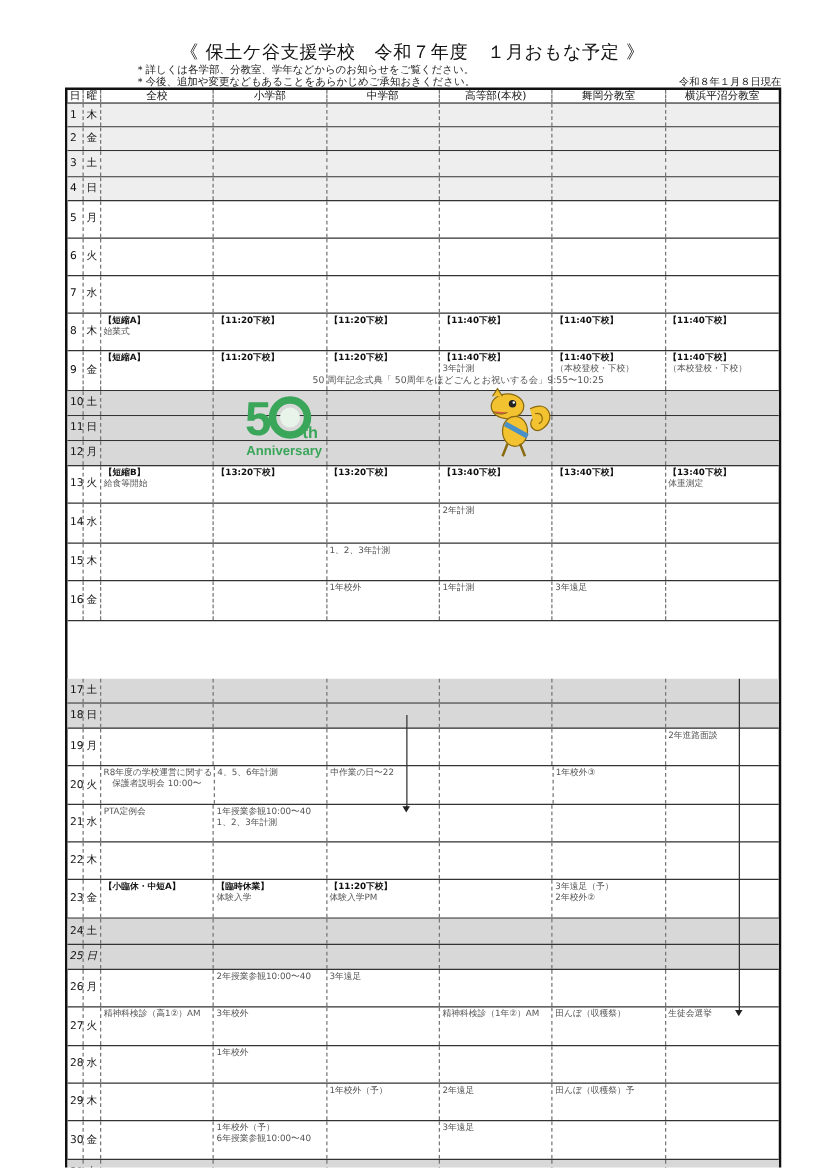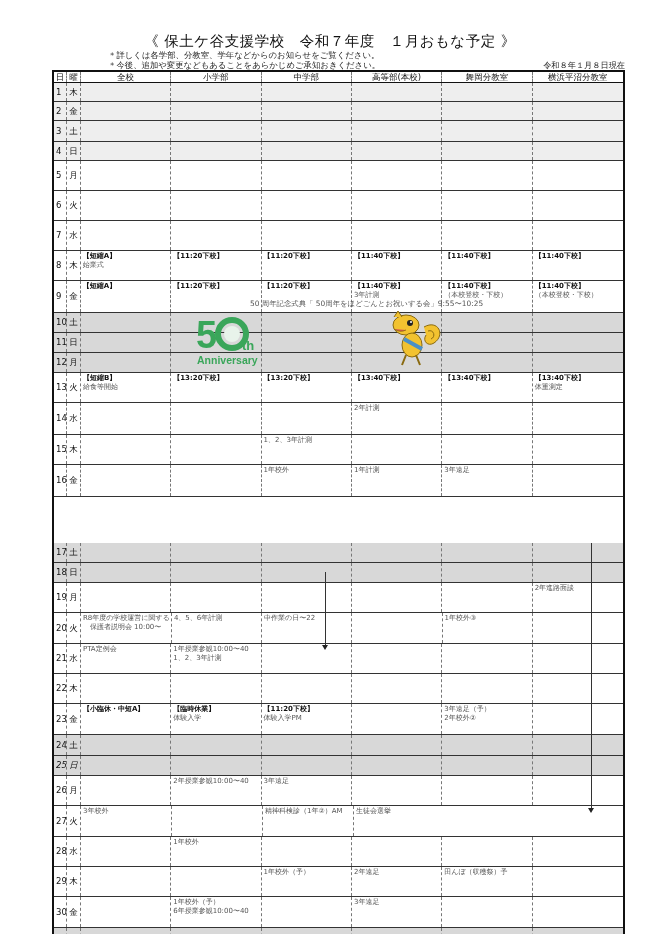--- a/index.html
+++ b/index.html
@@ -392,25 +392,31 @@
           <span class="line">3年遠足</span>
         </div>
         <div class="c w-col"></div>
         <div class="c w-col"></div>
         <div class="c w-last"></div>
       </div>
       <div class="row" style="height: 31px;">
         <div class="c day w-day">27</div>
         <div class="c dow w-dow">火</div>
         <div class="c w-col">
+          <span class="line">精神科検診（高1②）AM</span>
+        </div>
+        <div class="c w-col">
           <span class="line">3年校外</span>
         </div>
         <div class="c w-col"></div>
         <div class="c w-col">
           <span class="line">精神科検診（1年②）AM</span>
+        </div>
+        <div class="c w-col">
+          <span class="line">田んぼ（収穫祭）</span>
         </div>
         <div class="c w-last">
           <span class="line">生徒会選挙</span>
         </div>
       </div>
       <div class="row" style="height: 30px;">
         <div class="c day w-day">28</div>
         <div class="c dow w-dow">水</div>
         <div class="c w-col"></div>
         <div class="c w-col">

